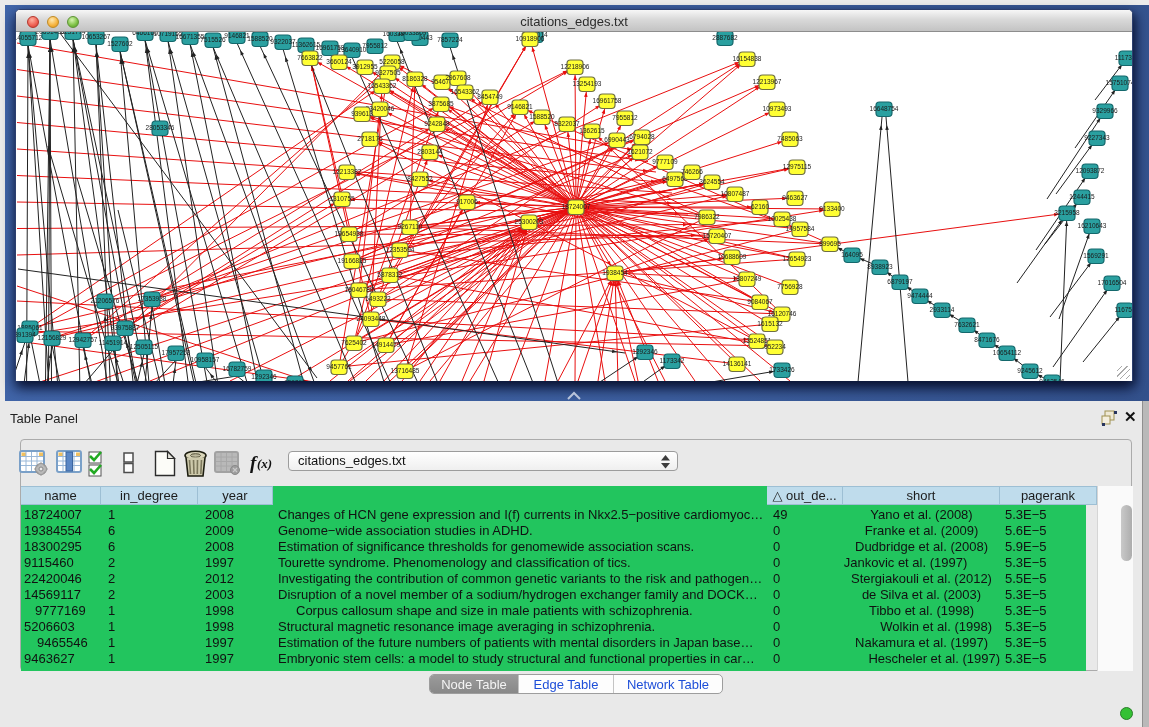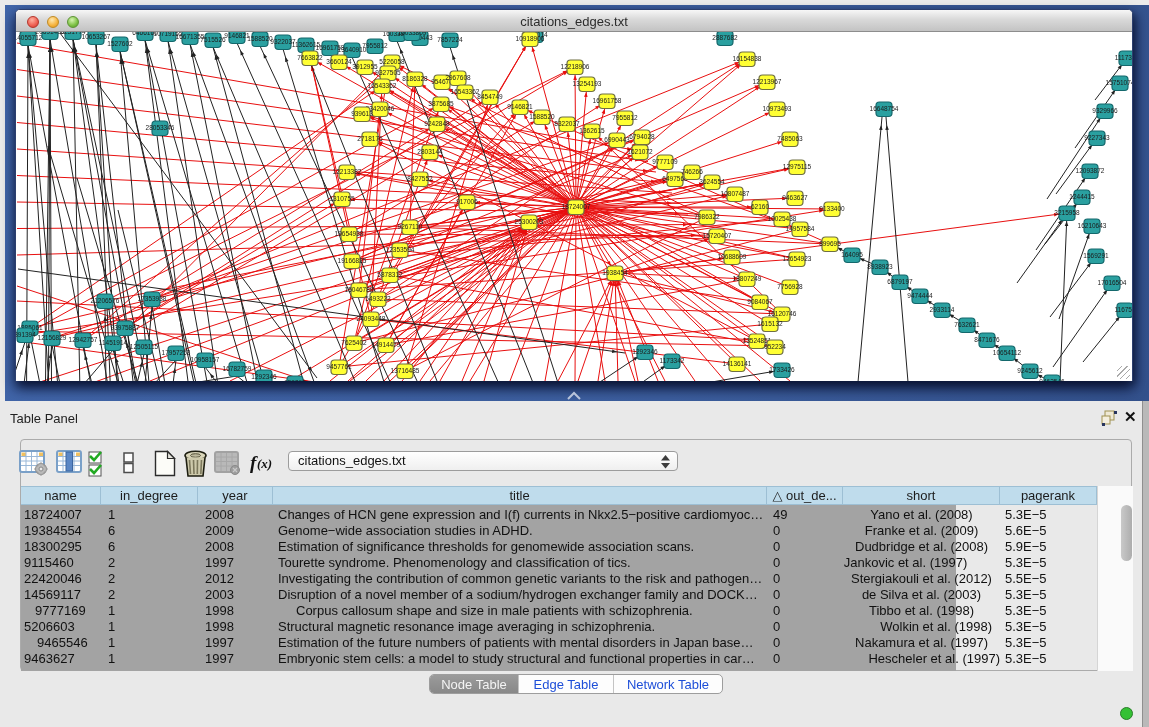--- a/index.html
+++ b/index.html
@@ -16,21 +16,21 @@
 .title{position:absolute;top:4px;left:0;width:100%;text-align:center;font-size:13px;color:#2c2c2c}
 .canvas{position:absolute;left:0;top:22px;width:1116px;height:349px;background:#fff;overflow:hidden}
 .grip{position:absolute;right:2px;bottom:2px;width:13px;height:13px;background:
  repeating-linear-gradient(135deg,transparent 0 3px,#aaa 3px 4px)}
 .tp{position:absolute;left:0;top:401px;width:1149px;height:326px;background:#e9e9e9}
 .tp-title{position:absolute;left:10px;top:411px;font-size:13px;color:#222}
 .tp-x{position:absolute;left:1124px;top:408px;font-size:15px;font-weight:bold;color:#111}
 .box{position:absolute;left:20px;top:439px;width:1112px;height:232px;background:#e9e9e9;border:1px solid #ababab;border-radius:4px}
 .dd{position:absolute;left:288px;top:451px;width:390px;height:20px;background:linear-gradient(#fff,#efefef);border:1px solid #9c9c9c;border-radius:4px;font-size:13px;color:#111;line-height:18px;padding-left:9px}
 
-.tbl{position:absolute;left:21px;top:486px;width:935px;height:185px;background:#a3a3a3}
+.tbl{position:absolute;left:21px;top:486px;width:1065px;height:185px;background:#22c55e}
 .thead{position:absolute;left:0;top:0;height:19px;background:#bfdcec;border-top:1px solid #9dbfd4;border-bottom:1px solid #9dbfd4;font-size:13px;color:#1c1c1c;text-align:center;line-height:18px;border-right:1px solid #9dbfd4}
 .row{position:absolute;height:16px;font-size:13px;color:#111;white-space:nowrap}
 .c{position:absolute;top:0}
 .sb{position:absolute;left:1097px;top:486px;width:36px;height:185px;background:#fafafa;border-left:1px solid #d5d5d5}
 .thumb{position:absolute;left:1121px;top:505px;width:11px;height:56px;background:linear-gradient(90deg,#c9c9c9,#adadad);border-radius:6px}
 .tabs{position:absolute;left:429px;top:674px;height:20px;border:1px solid #9d9d9d;border-radius:5px;background:#fdfdfd;font-size:13px;overflow:hidden}
 .tab{float:left;height:20px;line-height:19px;text-align:center;color:#1d4ed8}
 .tab.sel{background:linear-gradient(#9b9b9b,#868686);color:#f4f4f4}
 .tab.mid{border-left:1px solid #c4c4c4;border-right:1px solid #c4c4c4}
 .mem{position:absolute;left:1058px;top:736px;font-size:10px;color:#222}
@@ -895,21 +895,20 @@
 <text x="243" y="21" font-size="13" font-style="italic" font-weight="bold" font-family="Liberation Serif,serif" fill="#111">(x)</text>
 </svg>
  <div class="dd">citations_edges.txt<svg style="position:absolute;right:6px;top:3px" width="11" height="14">
       <polygon points="5.5,0 10,5.5 1,5.5" fill="#3c3c3c"></polygon>
       <polygon points="5.5,13.5 10,8 1,8" fill="#3c3c3c"></polygon>
     </svg></div>
  <div class="tbl">
 <div class="thead" style="left:0px;width:80px">name</div>
 <div class="thead" style="left:80px;width:97px">in_degree</div>
 <div class="thead" style="left:177px;width:75px">year</div>
-<div class="thead" style="left:252px;width:494px">title</div>
 <div class="thead" style="left:746px;width:76px">△ out_de...</div>
 <div class="thead" style="left:822px;width:157px">short</div>
 <div class="thead" style="left:979px;width:97px">pagerank</div>
 <div class="row" style="left:0;top:21px;width:1097px">
       <span class="c" style="left:3px">18724007</span>
       <span class="c" style="left:87px">1</span>
       <span class="c" style="left:184px">2008</span>
       <span class="c" style="left:257px">Changes of HCN gene expression and I(f) currents in Nkx2.5−positive cardiomyoc…</span>
       <span class="c" style="left:752px">49</span>
       <span class="c" style="left:822px;width:157px;text-align:center">Yano et al. (2008)</span>

